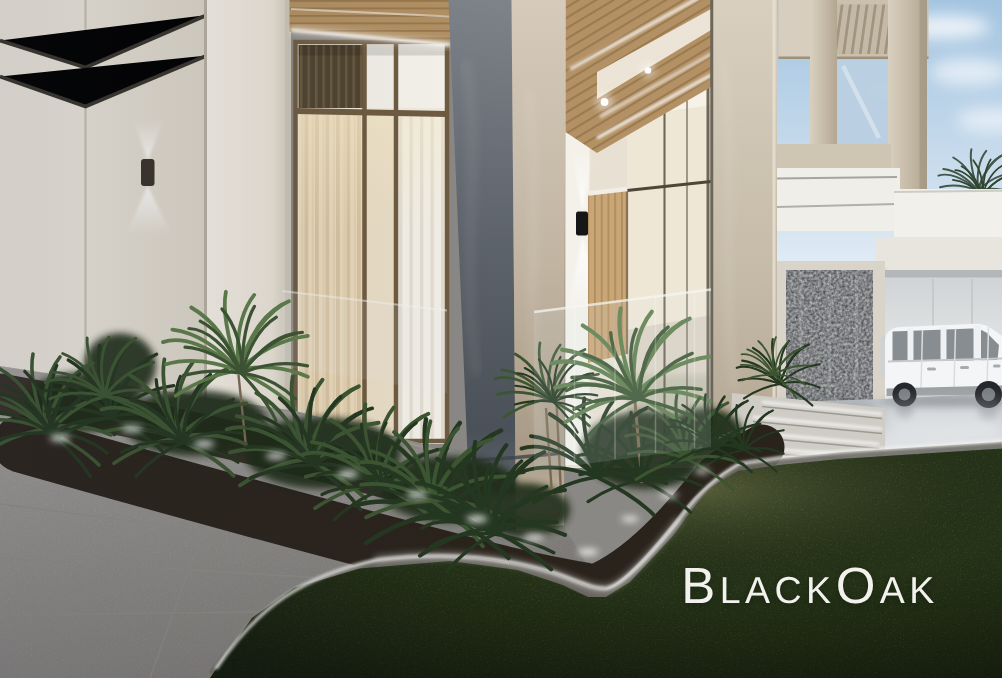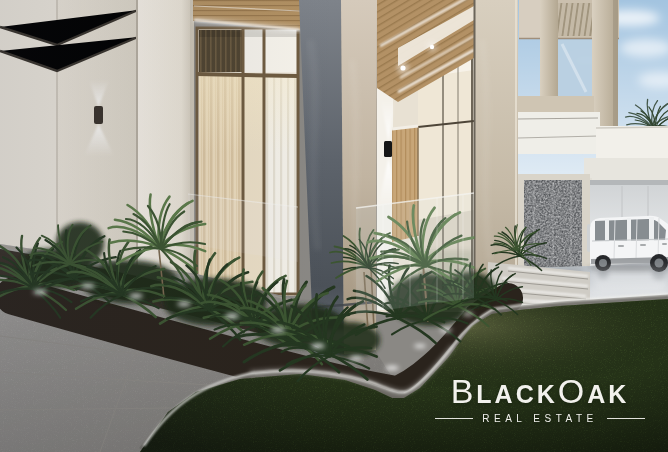--- a/index.html
+++ b/index.html
@@ -4,21 +4,21 @@
 <style>
   html,body{margin:0;padding:0;background:#222;}
   .scene{position:relative;width:668px;height:452px;overflow:hidden;background:#8a8884;
          font-family:"Liberation Sans",sans-serif;}
   .scene svg{position:absolute;left:0;top:0;}
   .logo{position:absolute;left:420px;top:374px;width:240px;text-align:center;
         color:var(--logo-text,#f2f1ed);}
   .brand{white-space:nowrap;line-height:1;letter-spacing:3px;
          text-shadow:0 1px 4px rgba(10,22,8,.45);}
   .brand .cap{font-size:34px;font-weight:400;}
-  .brand .sm{font-size:25px;font-weight:700;}
+  .brand .sm{font-size:25px;font-weight:400;}
   .tagrow{display:flex;align-items:center;justify-content:center;gap:9px;margin-top:5px;
           text-shadow:0 1px 3px rgba(10,22,8,.45);}
   .rule{flex:0 0 38px;height:1px;background:currentColor;opacity:.92;}
   .tag{font-size:10px;letter-spacing:4.5px;font-weight:400;}
 </style>
 </head>
 <body>
 
 <div class="scene" aria-label="Modern luxury villa exterior rendering at dusk: marble-clad entrance columns, glass entry with wooden door, tropical planter beds with uplighting, gray tile walkway, lawn, water-feature wall, and a white SUV parked in an open garage under a blue sky">
 
@@ -476,20 +476,15 @@
     <line x1="437" y1="198" x2="437" y2="302"></line>
           <line x1="463" y1="195" x2="463" y2="299"></line>
   </g>
 </g>
 
 <rect x="0" y="0" width="340" height="452" fill="url(#g-dusk)"></rect>
 </svg>
 
 <div class="logo">
   <div class="brand"><span class="cap">B</span><span class="sm">LACK</span><span class="cap">O</span><span class="sm">AK</span></div>
-  <div class="tagrow">
-    <span class="rule"></span>
-    <span class="tag">REAL ESTATE</span>
-    <span class="rule"></span>
-  </div>
 </div>
 
 </div>
 
 </body></html>

